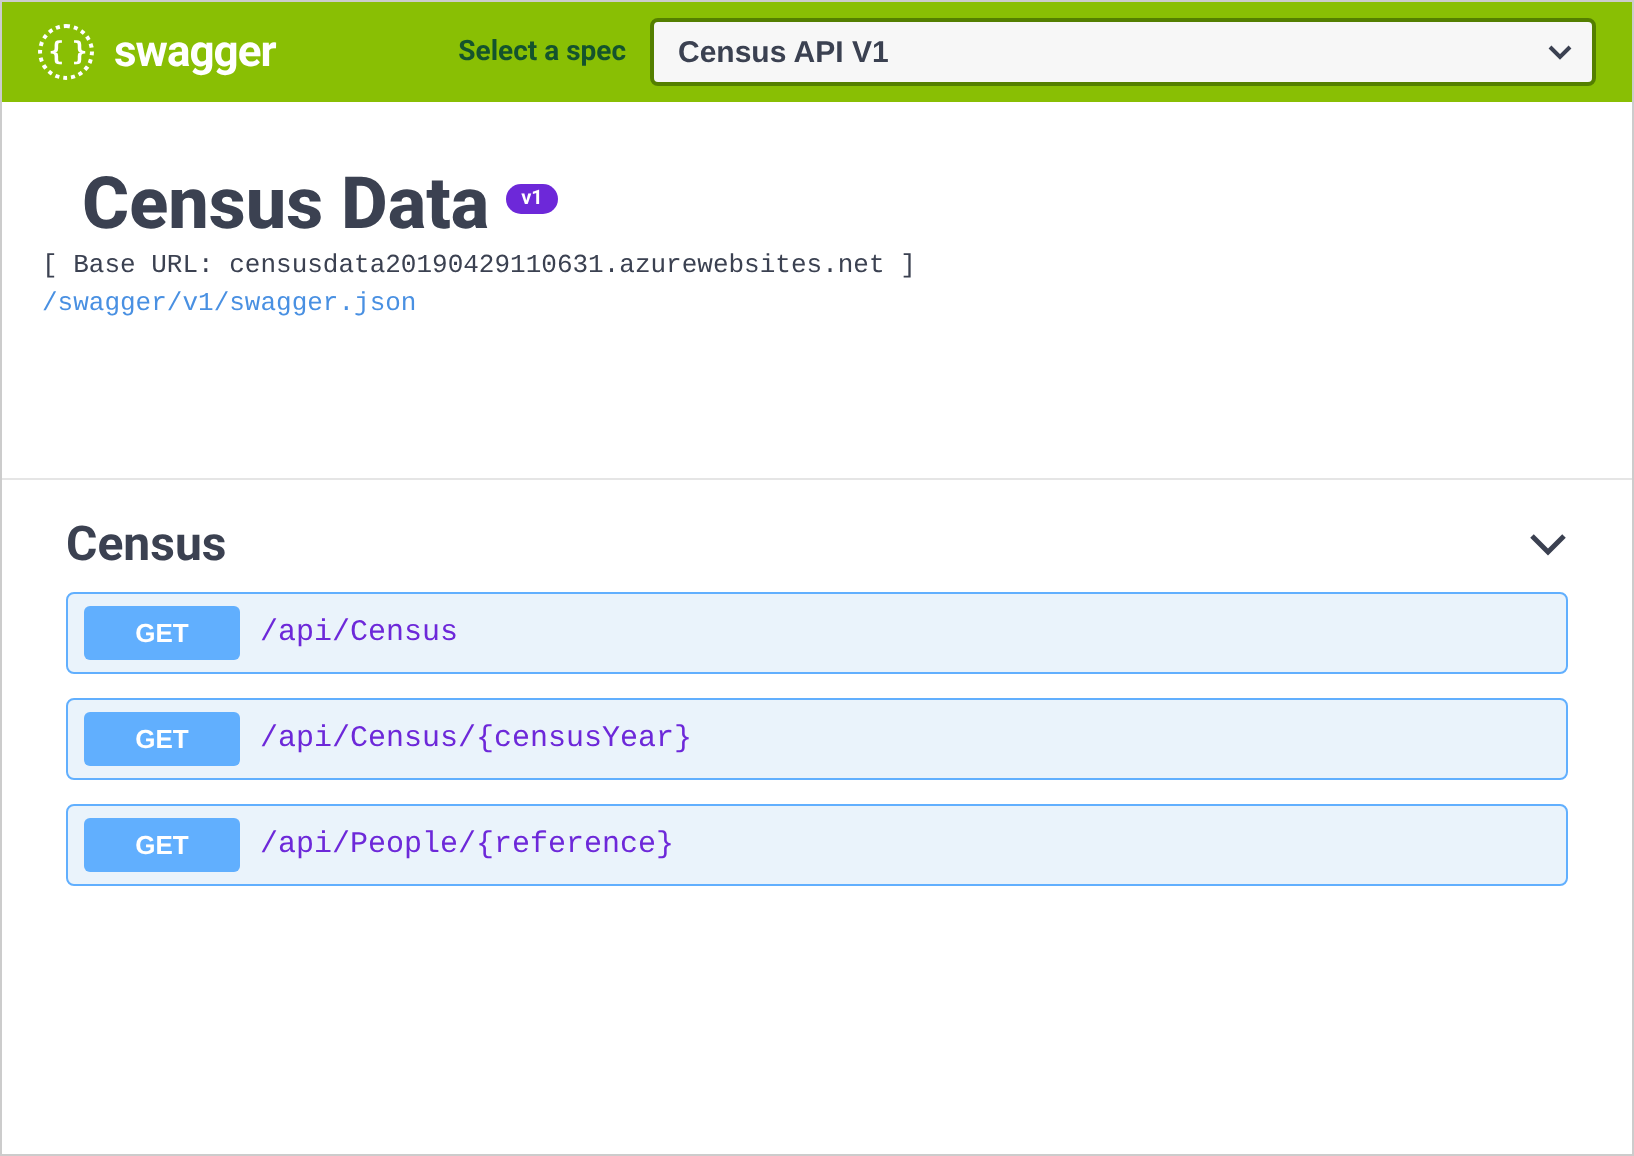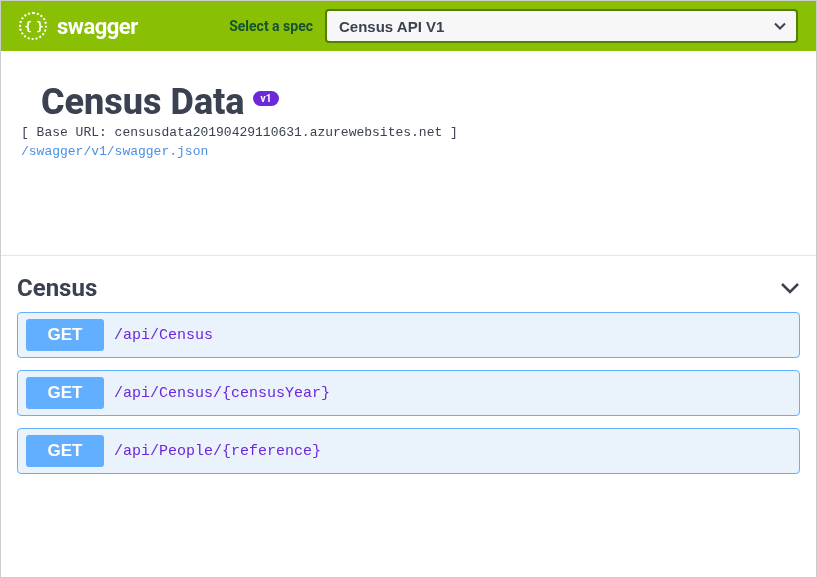--- a/index.html
+++ b/index.html
@@ -106,22 +106,22 @@
   .swagger-link {
     font-family: "Courier New", monospace;
     font-size: 13px;
     color: #4990e2;
     text-decoration: none;
     display: inline-block;
     margin-top: 2px;
   }
   .tags-section {
     border-top: 1px solid rgba(0,0,0,0.1);
-    padding: 0 16px;
-    margin-top: 56px;
+    padding: 0 32px;
+    margin-top: 40px;
   }
   .tag-header {
     display: flex;
     align-items: center;
     padding: 18px 0 10px 0;
     cursor: pointer;
   }
   .tag-name {
     font-size: 24px;
     font-weight: 700;
@@ -135,21 +135,21 @@
     margin-bottom: 12px;
     padding: 6px 8px;
     display: flex;
     align-items: center;
     gap: 10px;
     cursor: pointer;
   }
   .method-badge {
     background: #61affe;
     color: #fff;
-    font-size: 17px;
+    font-size: 13px;
     font-weight: 700;
     padding: 6px 0;
     width: 78px;
     text-align: center;
     border-radius: 3px;
     font-family: -apple-system, sans-serif;
   }
   .op-path {
     font-family: "Courier New", monospace;
     font-size: 15px;

